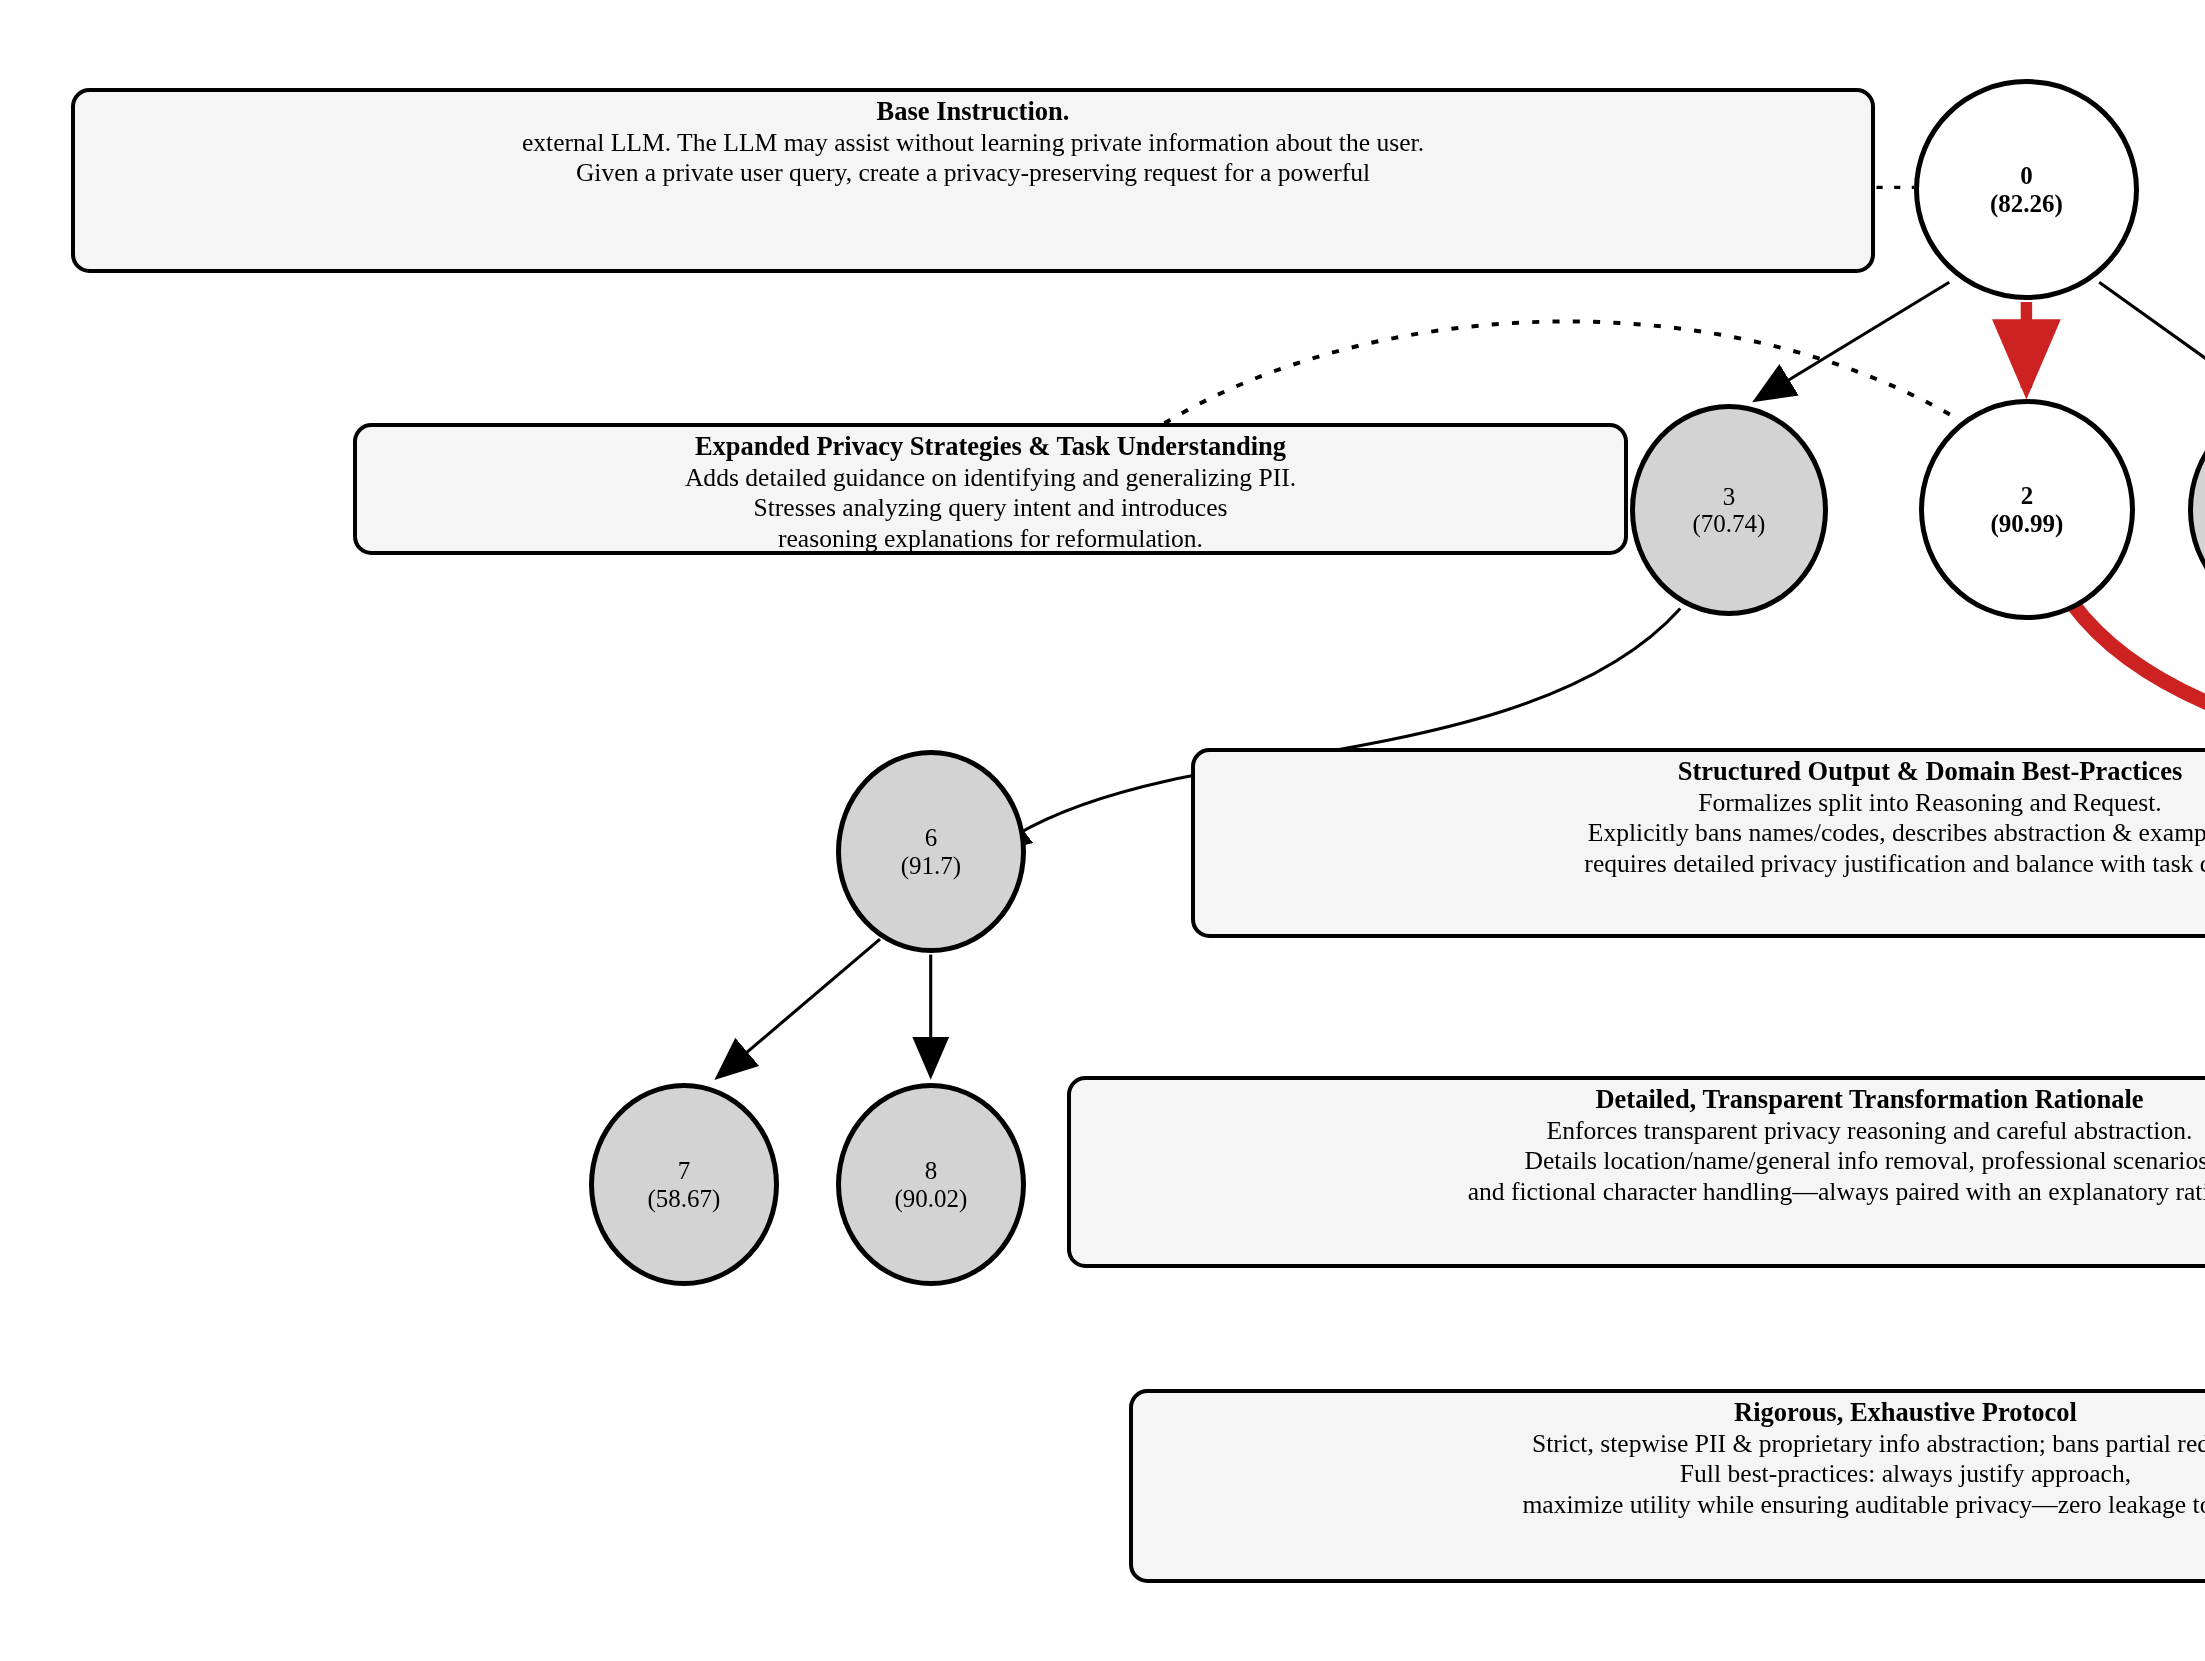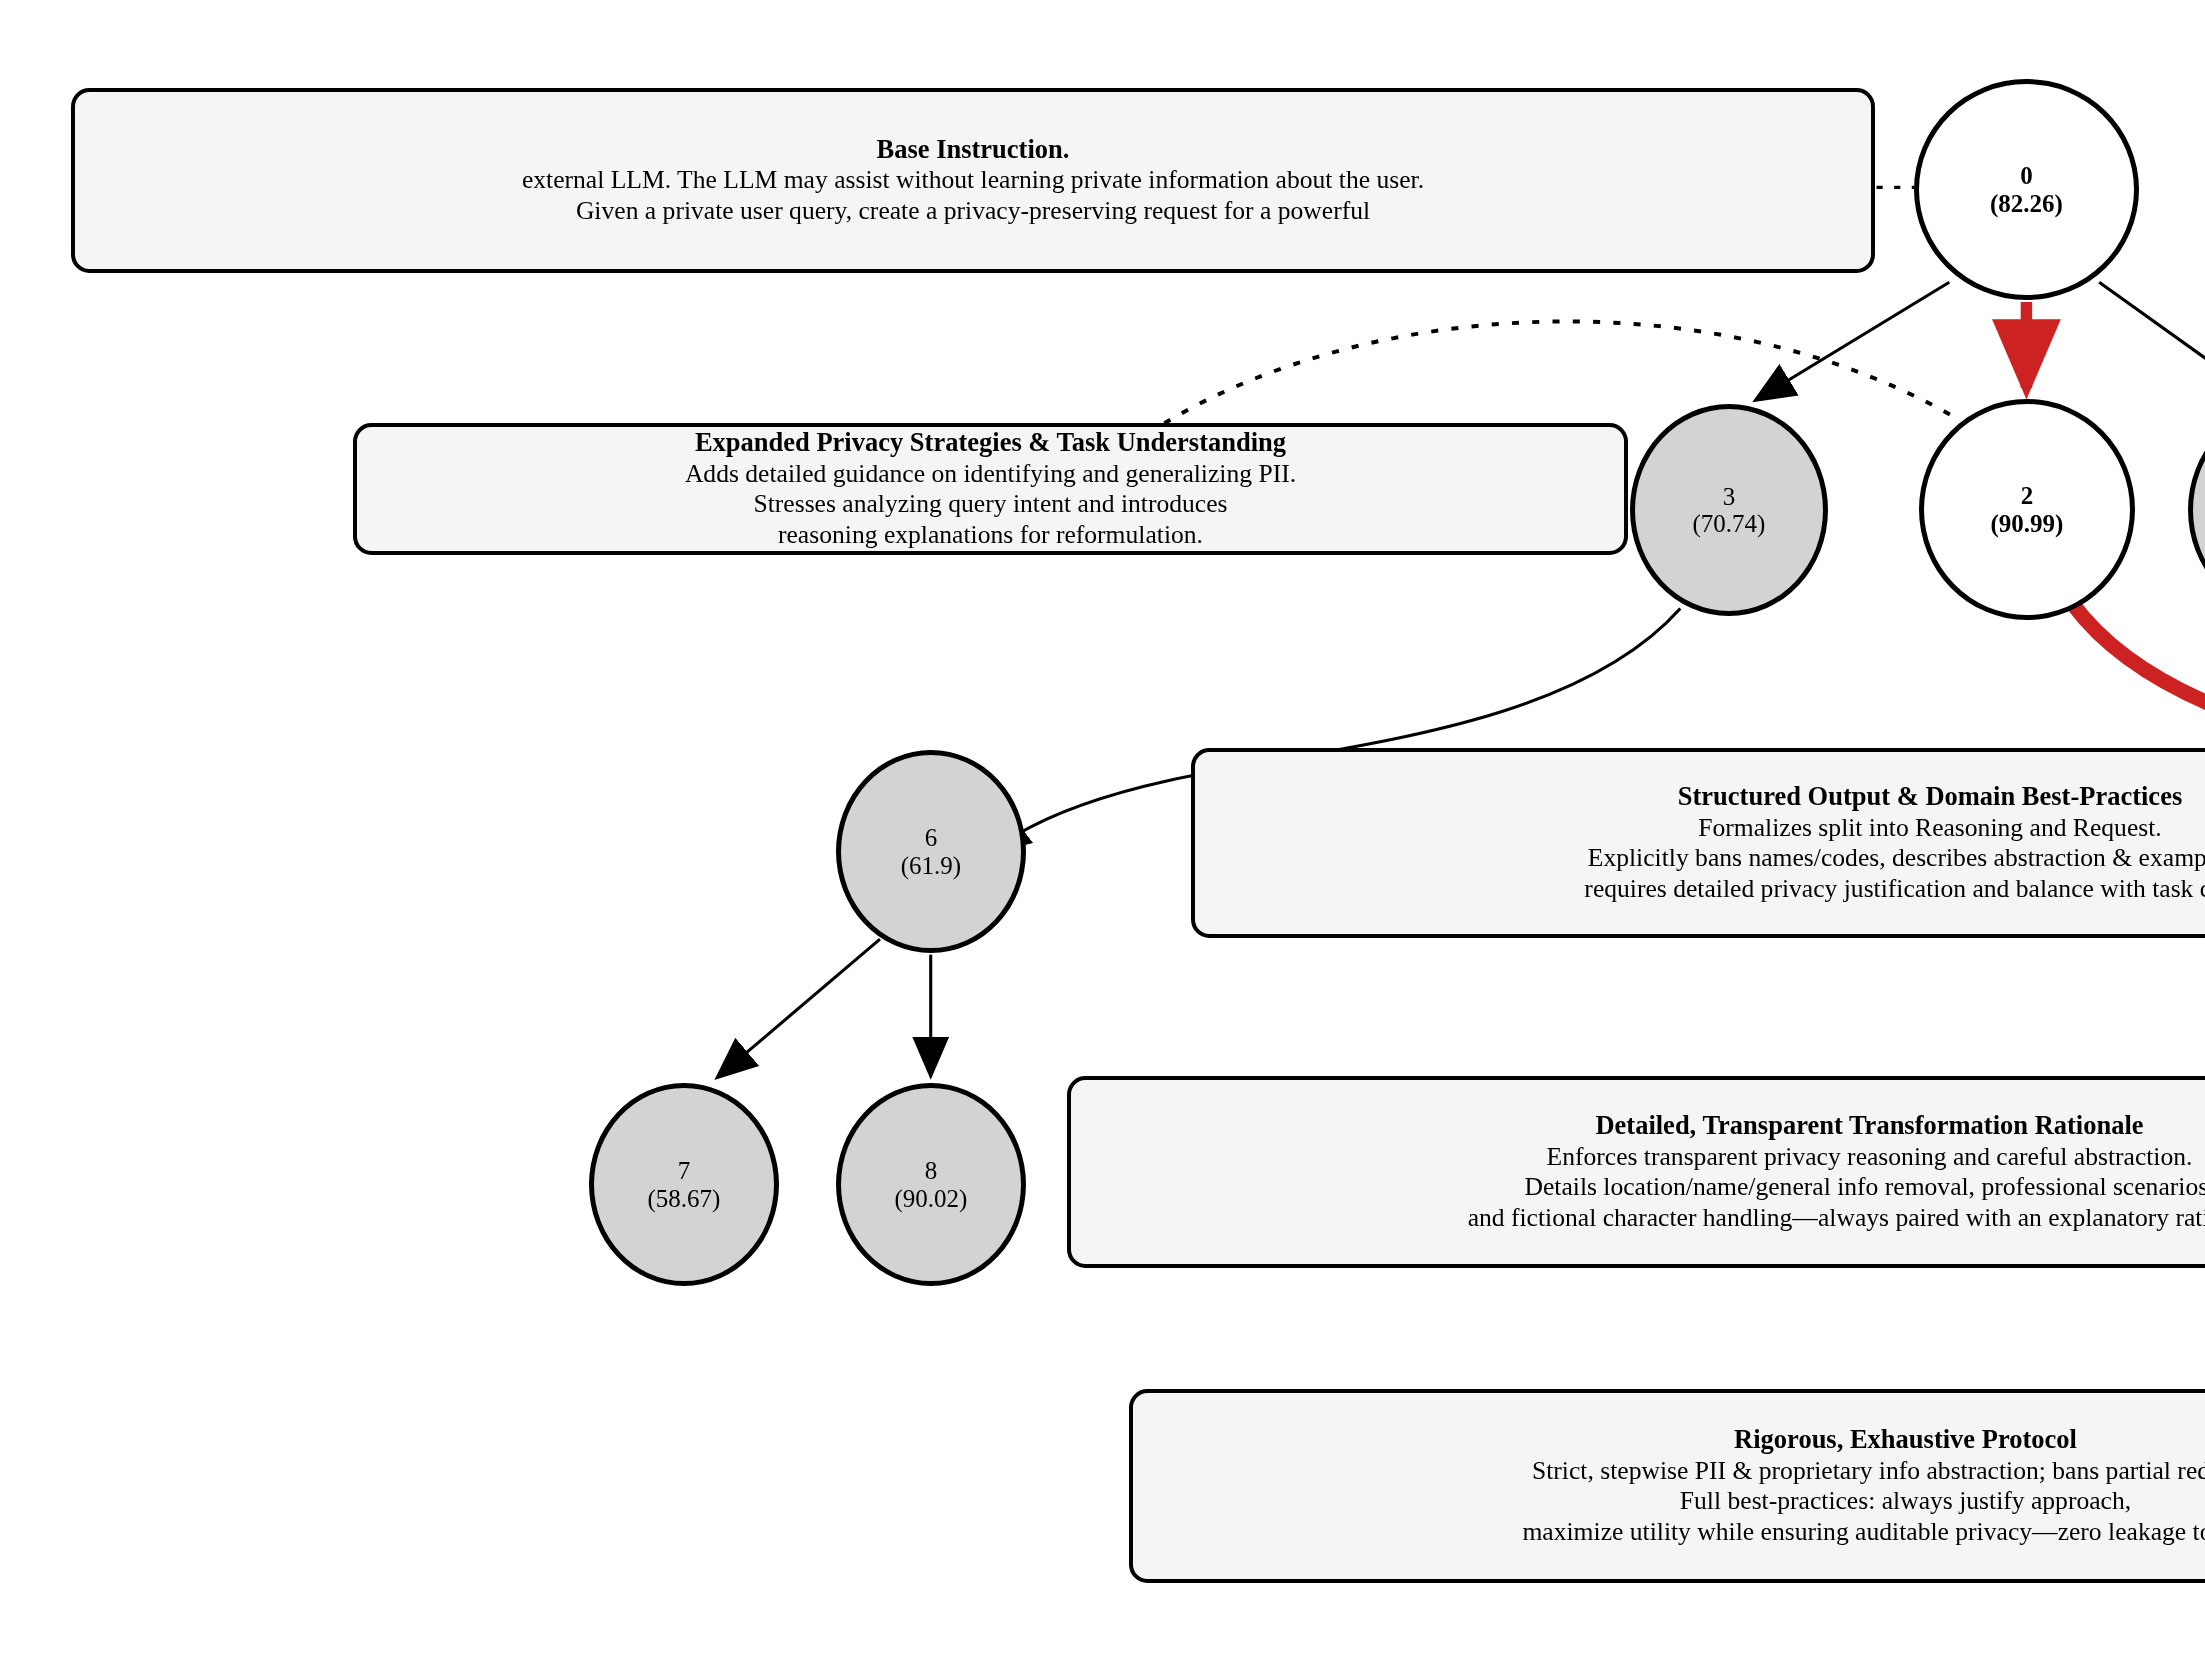--- a/index.html
+++ b/index.html
@@ -15,21 +15,20 @@
   
   .abox{
     position:absolute;
     box-sizing:border-box;
     background:#f5f5f5;
     border:4.4px solid #000000;
     border-radius:18.5px;
     display:flex;
     flex-direction:column;
     align-items:center;
-    justify-content:center;
     text-align:center;
     color:#000000;
     padding:4.4px 11.5px;
   }
   .abox .atitle{
     font-weight:bold;
     font-size:26.5px;
     line-height:1.18;
     white-space:nowrap;
   }
@@ -149,21 +148,21 @@
   <div class="node best" id="n2" style="left: 1919px; top: 399px; width: 216px; height: 221px;">
     <span class="nid">2</span>
     <span class="nsc">(90.99)</span>
   </div>
   <div class="node gray" id="n1" style="left: 2188px; top: 404px; width: 198px; height: 212px;">
     
     
   </div>
   <div class="node gray" id="n6" style="left: 836px; top: 750px; width: 190px; height: 203px;">
     <span class="nid">6</span>
-    <span class="nsc">(61.9)</span>
+    <span class="nsc">(91.7)</span>
   </div>
 
   <div class="node gray" id="n7" style="left: 589px; top: 1083px; width: 190px; height: 203px;">
     <span class="nid">7</span>
     <span class="nsc">(58.67)</span>
   </div>
   <div class="node gray" id="n8" style="left: 836px; top: 1083px; width: 190px; height: 203px;">
     <span class="nid">8</span>
     <span class="nsc">(90.02)</span>
   </div>

